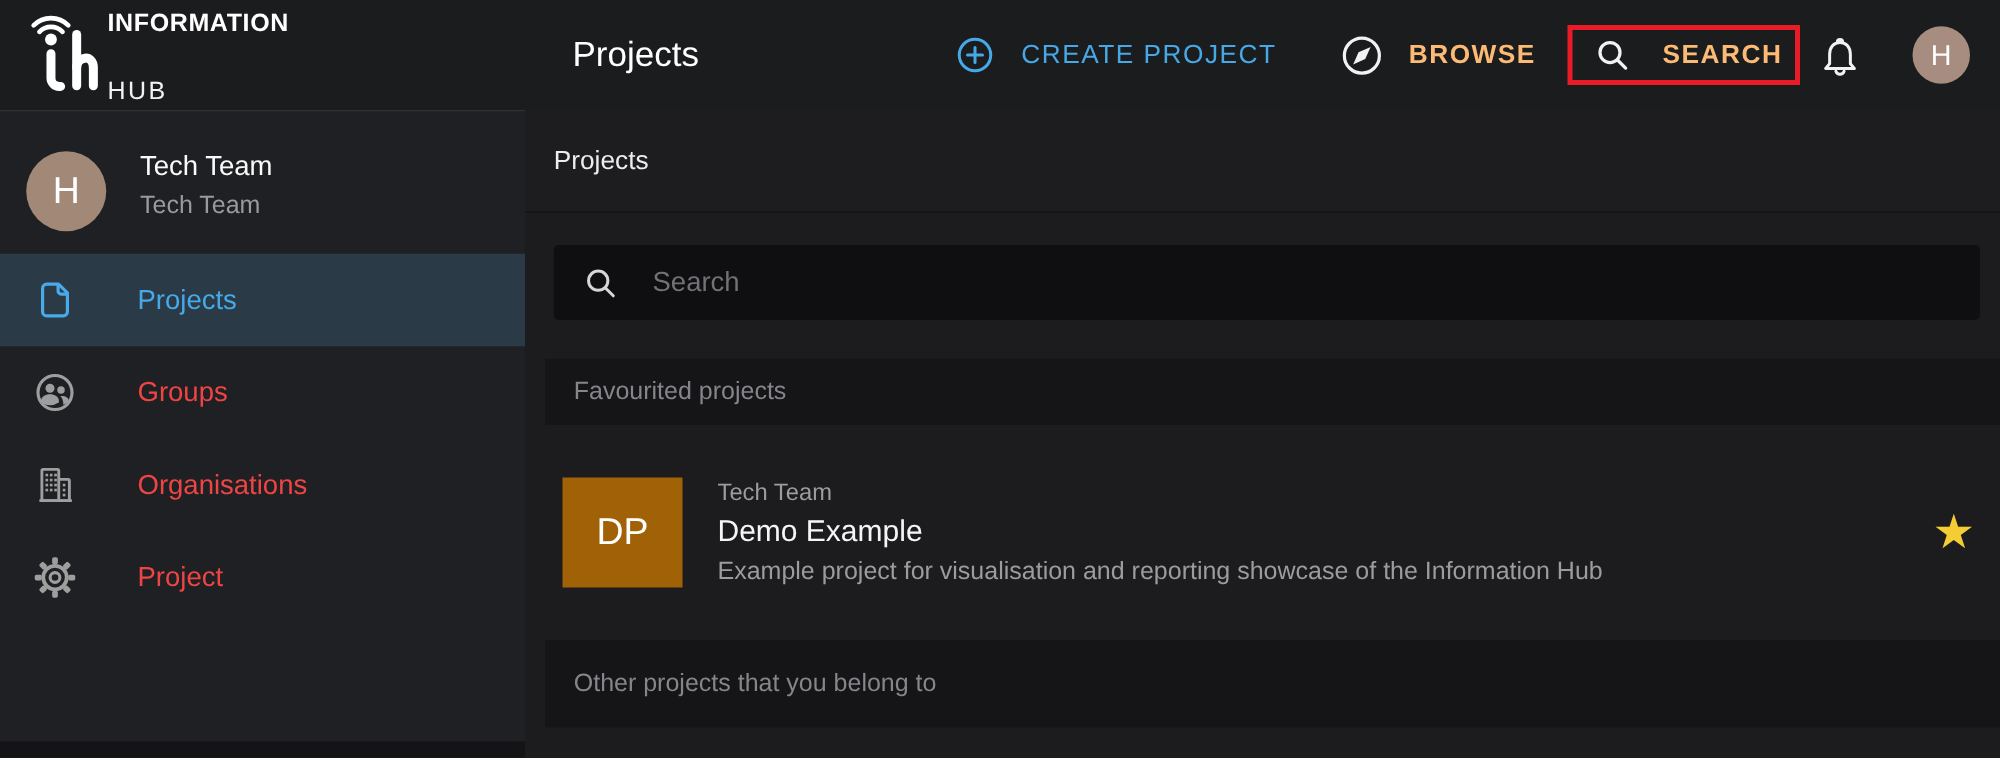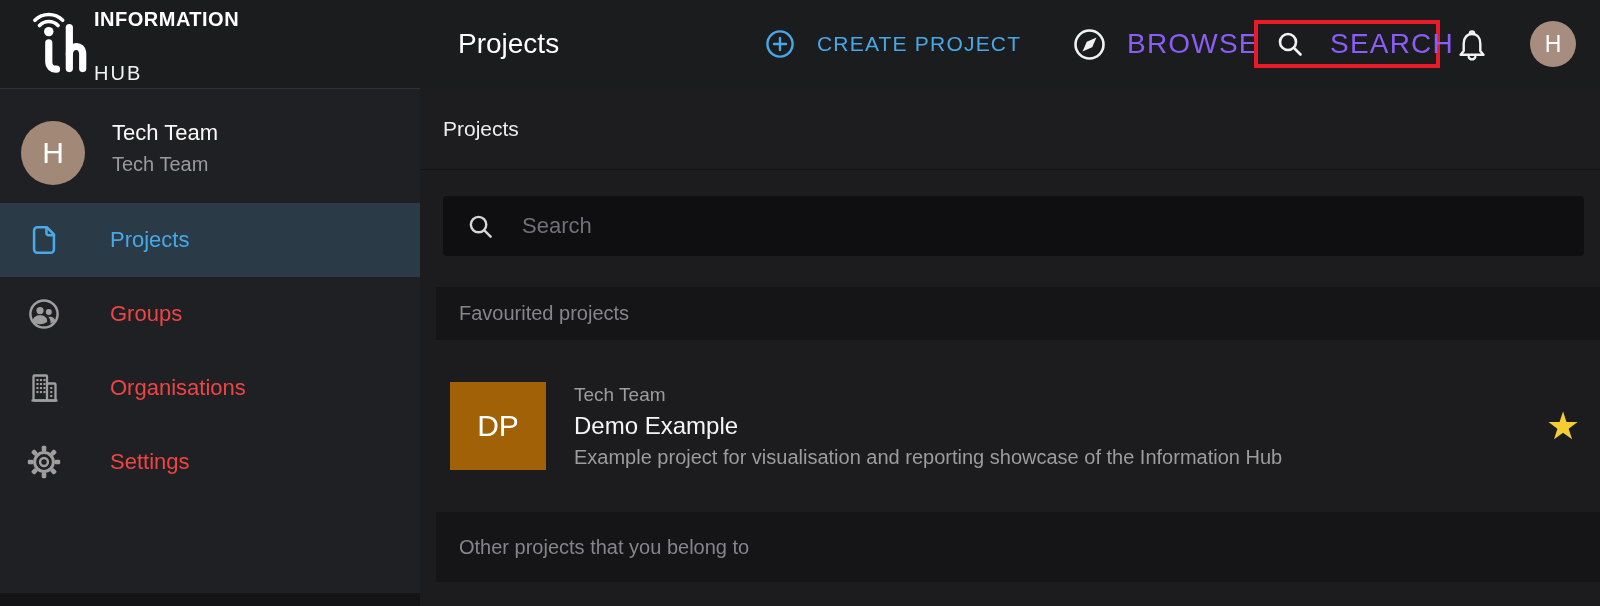--- a/index.html
+++ b/index.html
@@ -1,30 +1,30 @@
 <!DOCTYPE html>
 <html><head>
 <meta charset="utf-8">
 <style>
   * { margin:0; padding:0; box-sizing:border-box; }
   html,body { width:1600px; height:606px; overflow:hidden; background:#1c1c1e;
               font-family:"Liberation Sans", sans-serif; }
 
   
   .topbar { position:absolute; left:0; top:0; width:1600px; height:88px; background:#1b1c1e; }
-  .logo-wrap { position:absolute; left:26px; top:6px; width:400px; height:80px; display:flex; align-items:center; }
+  .logo-wrap { position:absolute; left:18px; top:6px; width:400px; height:80px; display:flex; align-items:center; }
   .brand-text { margin-left:6px; color:#fff; }
   .brand-line1 { font-size:20px; font-weight:800; letter-spacing:.5px; line-height:22px; }
   .brand-line2 { font-size:20px; font-weight:400; letter-spacing:2px; line-height:22px; color:#f2f2f2;margin-top:32px; }
   .topbar-title { position:absolute; left:458px; top:0; height:88px; line-height:88px;
                   color:#ffffff; font-size:28px; font-weight:400; }
   .create-btn { position:absolute; left:765px; top:0; height:88px; display:flex; align-items:center; gap:22px; cursor:pointer; }
   .create-label { color:#47a8e8; font-size:21px; letter-spacing:1.2px; font-weight:500; }
   .browse-btn { position:absolute; left:1072px; top:0; height:88px; display:flex; align-items:center; gap:20px; cursor:pointer; }
-  .browse-label, .searchbtn-label { color:#8b5cf6; font-size:28px; letter-spacing:1.2px; font-weight:400; }
+  .browse-label, .searchbtn-label { color:#fdba74; font-size:21px; letter-spacing:1.2px; font-weight:700; }
   .annotation-box { position:absolute; left:1254px; top:20px; width:186px; height:48px;
                     border:4px solid #ea1b27; display:flex; align-items:center; }
   .searchbtn-inner { display:flex; align-items:center; gap:26px; margin-left:18px; }
   .bell-wrap { position:absolute; left:1454px; top:26px; width:36px; height:36px; cursor:pointer; }
   .user-avatar { position:absolute; left:1530px; top:21px; width:46px; height:46px; border-radius:50%;
                  background:#a68d7f; color:#fdfdfd; font-size:23px; display:flex;
                  align-items:center; justify-content:center; }
 
   
   .sidebar { position:absolute; left:0; top:88px; width:420px; height:518px;
@@ -218,21 +218,21 @@
             <rect x="15.7" y="1.8" width="4.6" height="5.6" rx="1.4" transform="rotate(45 18 18)"></rect>
             <rect x="15.7" y="1.8" width="4.6" height="5.6" rx="1.4" transform="rotate(90 18 18)"></rect>
             <rect x="15.7" y="1.8" width="4.6" height="5.6" rx="1.4" transform="rotate(135 18 18)"></rect>
             <rect x="15.7" y="1.8" width="4.6" height="5.6" rx="1.4" transform="rotate(180 18 18)"></rect>
             <rect x="15.7" y="1.8" width="4.6" height="5.6" rx="1.4" transform="rotate(225 18 18)"></rect>
             <rect x="15.7" y="1.8" width="4.6" height="5.6" rx="1.4" transform="rotate(270 18 18)"></rect>
             <rect x="15.7" y="1.8" width="4.6" height="5.6" rx="1.4" transform="rotate(315 18 18)"></rect>
           </g>
         </svg>
       </span>
-      <span class="nav-label">Settings</span>
+      <span class="nav-label">Project</span>
     </div>
   </div>
 
   <div class="sidebar-bottom-strip"></div>
 </div>
 
 <div class="main">
 
   <div class="page-header">
     <div class="page-header-title">Projects</div>

